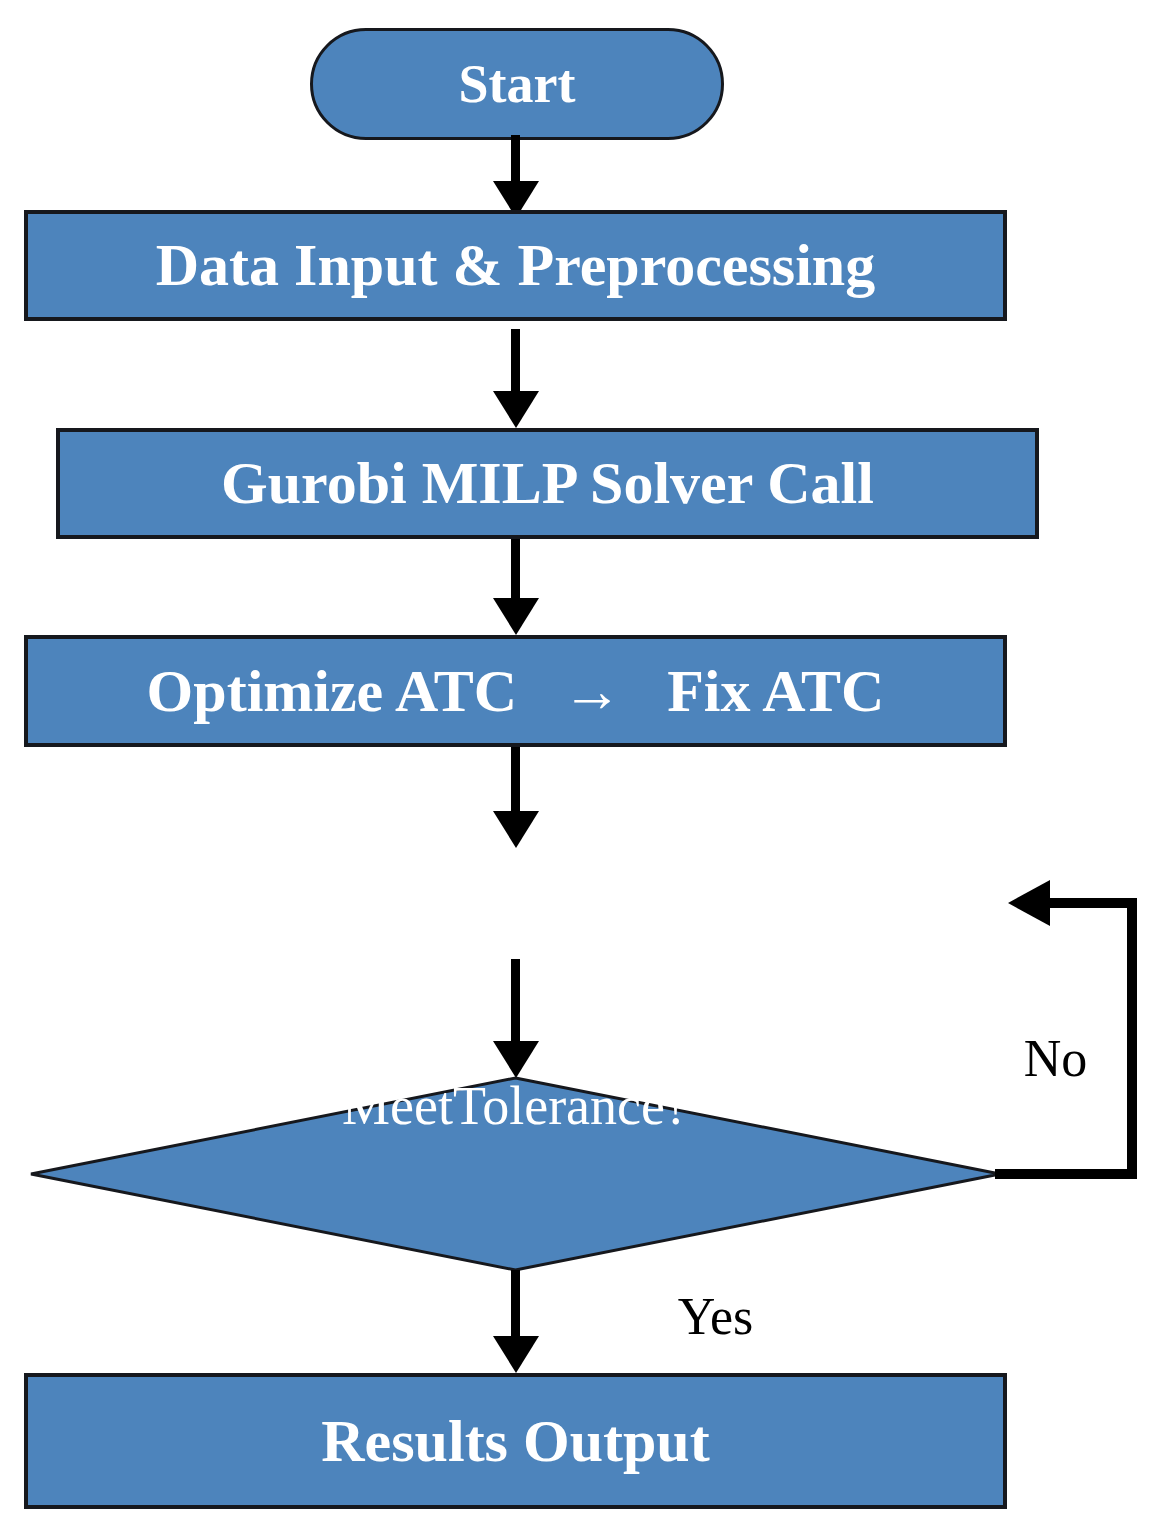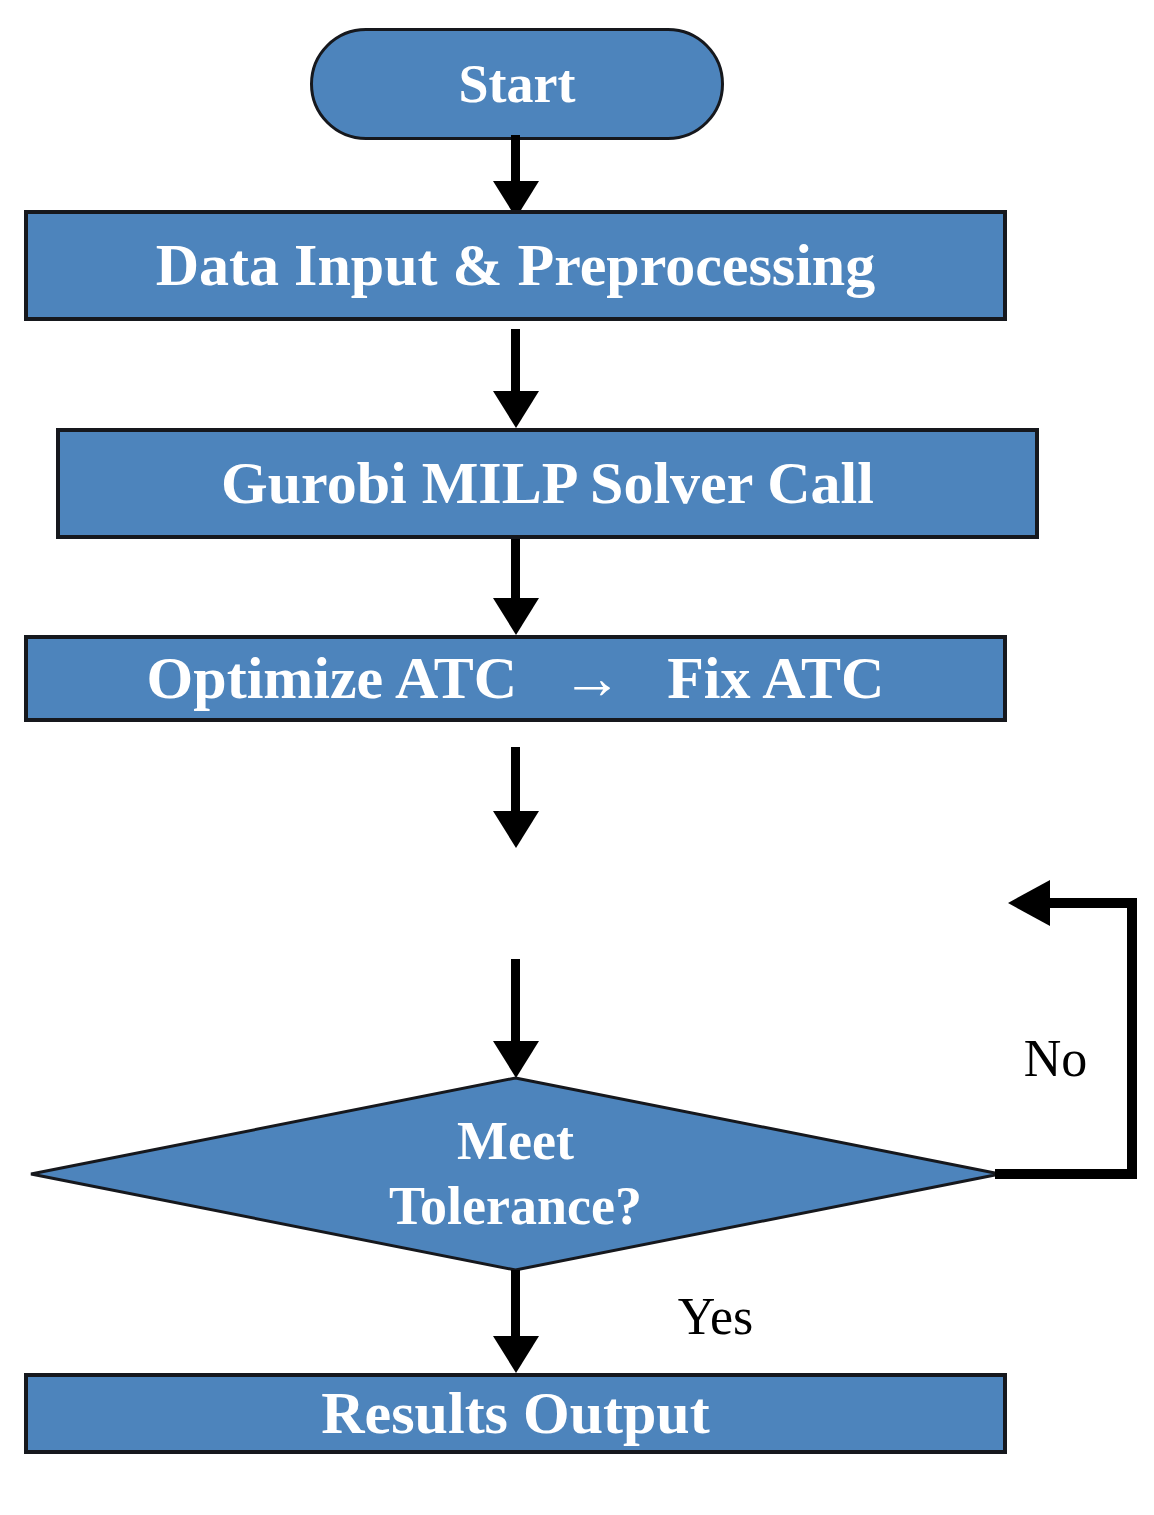--- a/index.html
+++ b/index.html
@@ -26,29 +26,29 @@
   .terminator {
     left: 310px; top: 22px; width: 414px; height: 112px;
     border-radius: 56px;
     border-width: 3px;
     font-size: 54px;
     margin-top: 6px;
   }
   .process { left: 24px; width: 983px; height: 111px; font-size: 60px; }
   .p1 { top: 210px; }
   .p2 { top: 428px; margin-left: 32px; }
-  .p3 { top: 635px; height: 87px; }
+  .p3 { top: 635px; height: 112px; }
   .p4 { top: 848px; height: 112px; }
-  .p5 { top: 1373px; height: 81px; }
+  .p5 { top: 1373px; height: 136px; }
 
   .diamond-svg { position: absolute; left: 24px; top: 1074px; width: 983px; height: 200px; }
   .diamond-label {
     position: absolute; left: 24px; top: 1074px; width: 983px; height: 200px;
-    display: flex; flex-direction: column; align-items: center; justify-content: center;
-    color: var(--node-text, #ffffff); font-weight: bold; font-size: 54px; line-height: 1.2;
+    display: flex; flex-direction: row; justify-content: center;
+    color: var(--node-text, #ffffff); font-weight: normal; font-size: 54px; line-height: 1.2;
     pointer-events: none;
   }
 
   .shaft-v { position: absolute; width: 9px; background: var(--arrow, #000000); }
   .head-down {
     position: absolute; width: 0; height: 0;
     border-left: 23px solid transparent;
     border-right: 23px solid transparent;
     border-top: 37px solid var(--arrow, #000000);
   }

